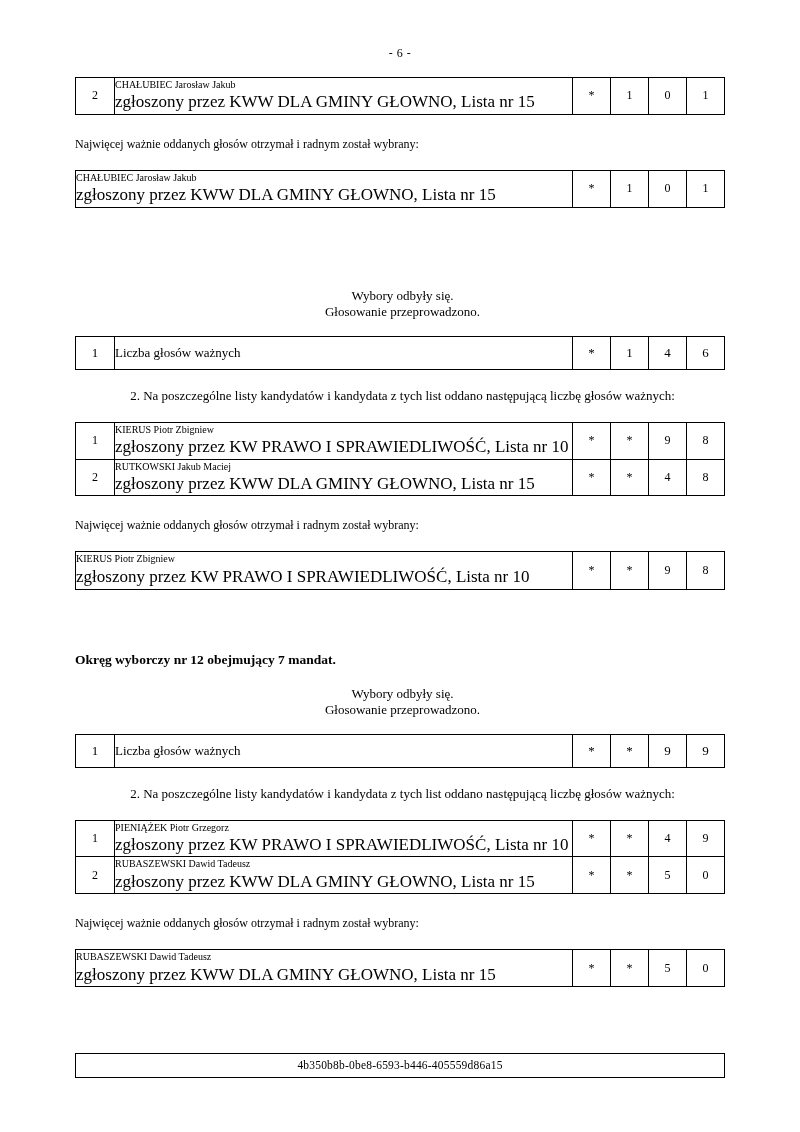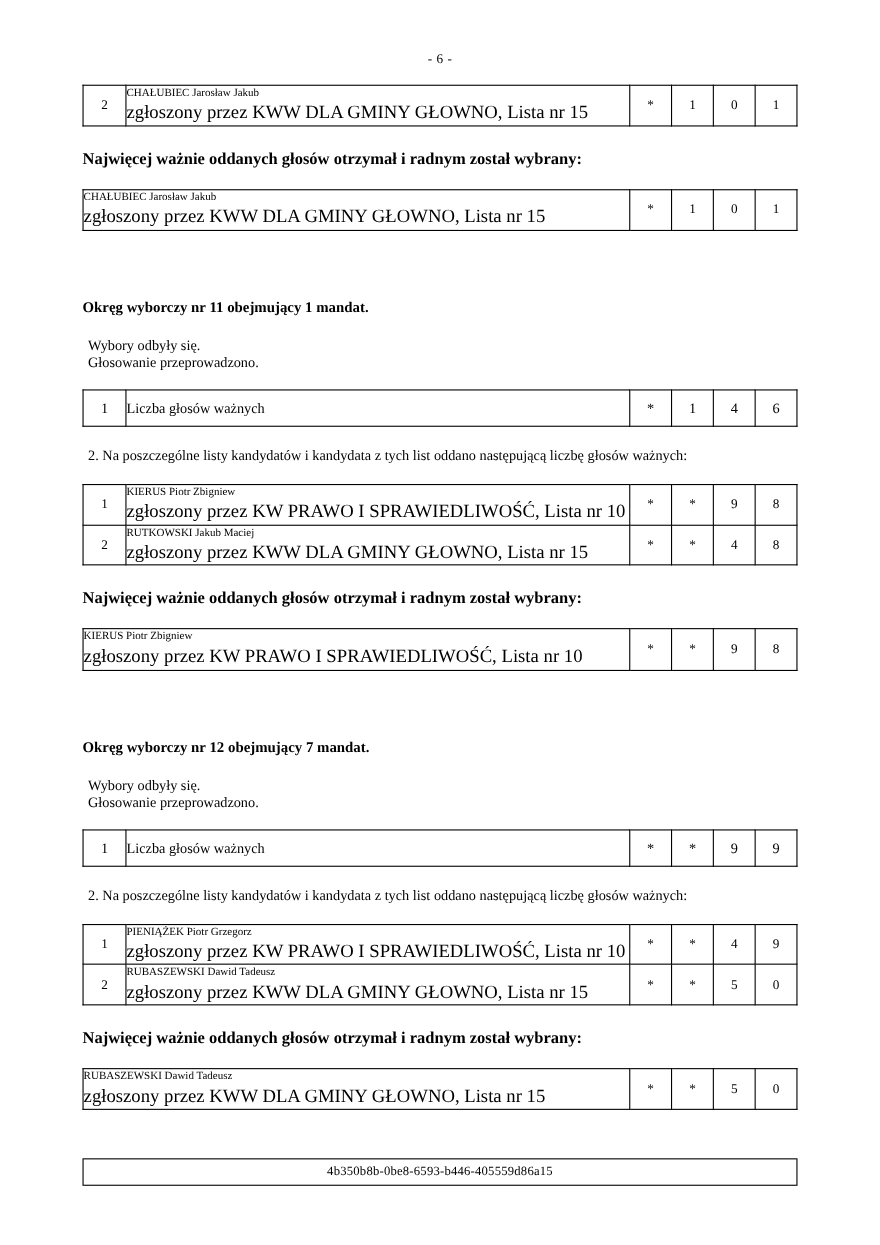--- a/index.html
+++ b/index.html
@@ -52,37 +52,37 @@
   td.dig {
     width: 37px;
     text-align: center;
     font-size: 12.5px;
     height: 100%;
   }
   .nm1 { display:block; font-size: 10px; }
   .nm2 { display:block; font-size: 17px; }
 
   .bold-head {
-    font-weight: bold;
-    font-size: 15px;
+    font-weight: normal;
+    font-size: 12px;
     margin: 0;
     padding: 0;
   }
   .plain {
     font-size: 13px;
   }
   .sect-title {
     font-weight: bold;
     font-size: 13.5px;
   }
   .spacer-16 { height: 16px; }
   .spacer-18 { height: 18px; }
   .spacer-22 { height: 22px; }
   .spacer-40 { height: 40px; }
-  .txt-indent { padding-left: 5px; }
+  .txt-indent { padding-left: 5px; text-align: center; }
 
   
   table.win {
     border-collapse: collapse;
     width: 650px;
     table-layout: fixed;
   }
   table.win td {
     border: 1px solid #000000;
     font-size: 12px;
@@ -164,21 +164,20 @@
       <td class="dig">1</td>
       <td class="dig">0</td>
       <td class="dig">1</td>
     </tr>
   </tbody>
     </table>
 
   <div class="spacer-40"></div>
   <div class="spacer-22"></div>
 
-  <div class="sect-title">Okręg wyborczy nr 11 obejmujący 1 mandat.</div>
   <div class="spacer-18"></div>
   <div class="plain txt-indent">Wybory odbyły się.</div>
   <div class="plain txt-indent">Głosowanie przeprowadzono.</div>
   <div class="spacer-16"></div>
 
   <table class="lg">
     <tbody>
         <tr>
       <td class="idx">1</td>
       <td class="lg-label">Liczba głosów ważnych</td>

